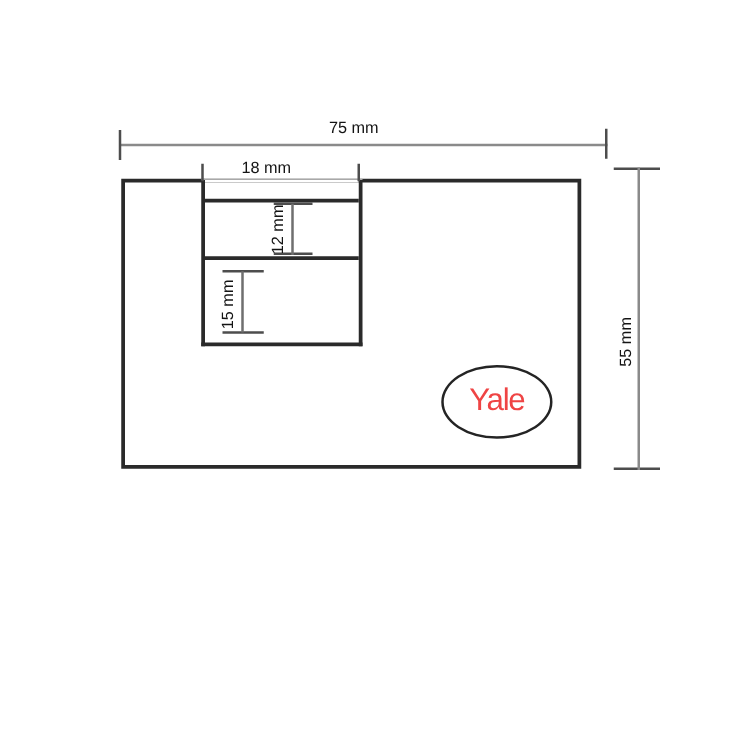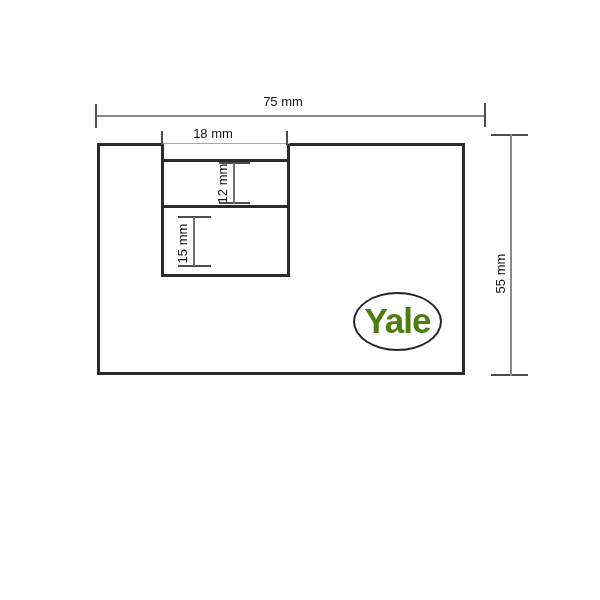--- a/index.html
+++ b/index.html
@@ -91,24 +91,24 @@
     width: 89px; height: 59px;
     border: 2px solid #242424;
     border-radius: 50%;
     box-sizing: border-box;
     display: flex;
     align-items: center;
     justify-content: center;
     background: transparent;
   }
   .yale-text {
-    font-size: 35px;
-    font-weight: bold;
+    font-size: 25px;
+    font-weight: normal;
     letter-spacing: -1px;
-    color: #4d7c0f;
+    color: #ef4444;
     line-height: 1;
     padding-bottom: 2px;
   }
 </style>
 </head>
 <body>
 
 <div class="canvas">
 
   <div class="abs body-outline"></div>

